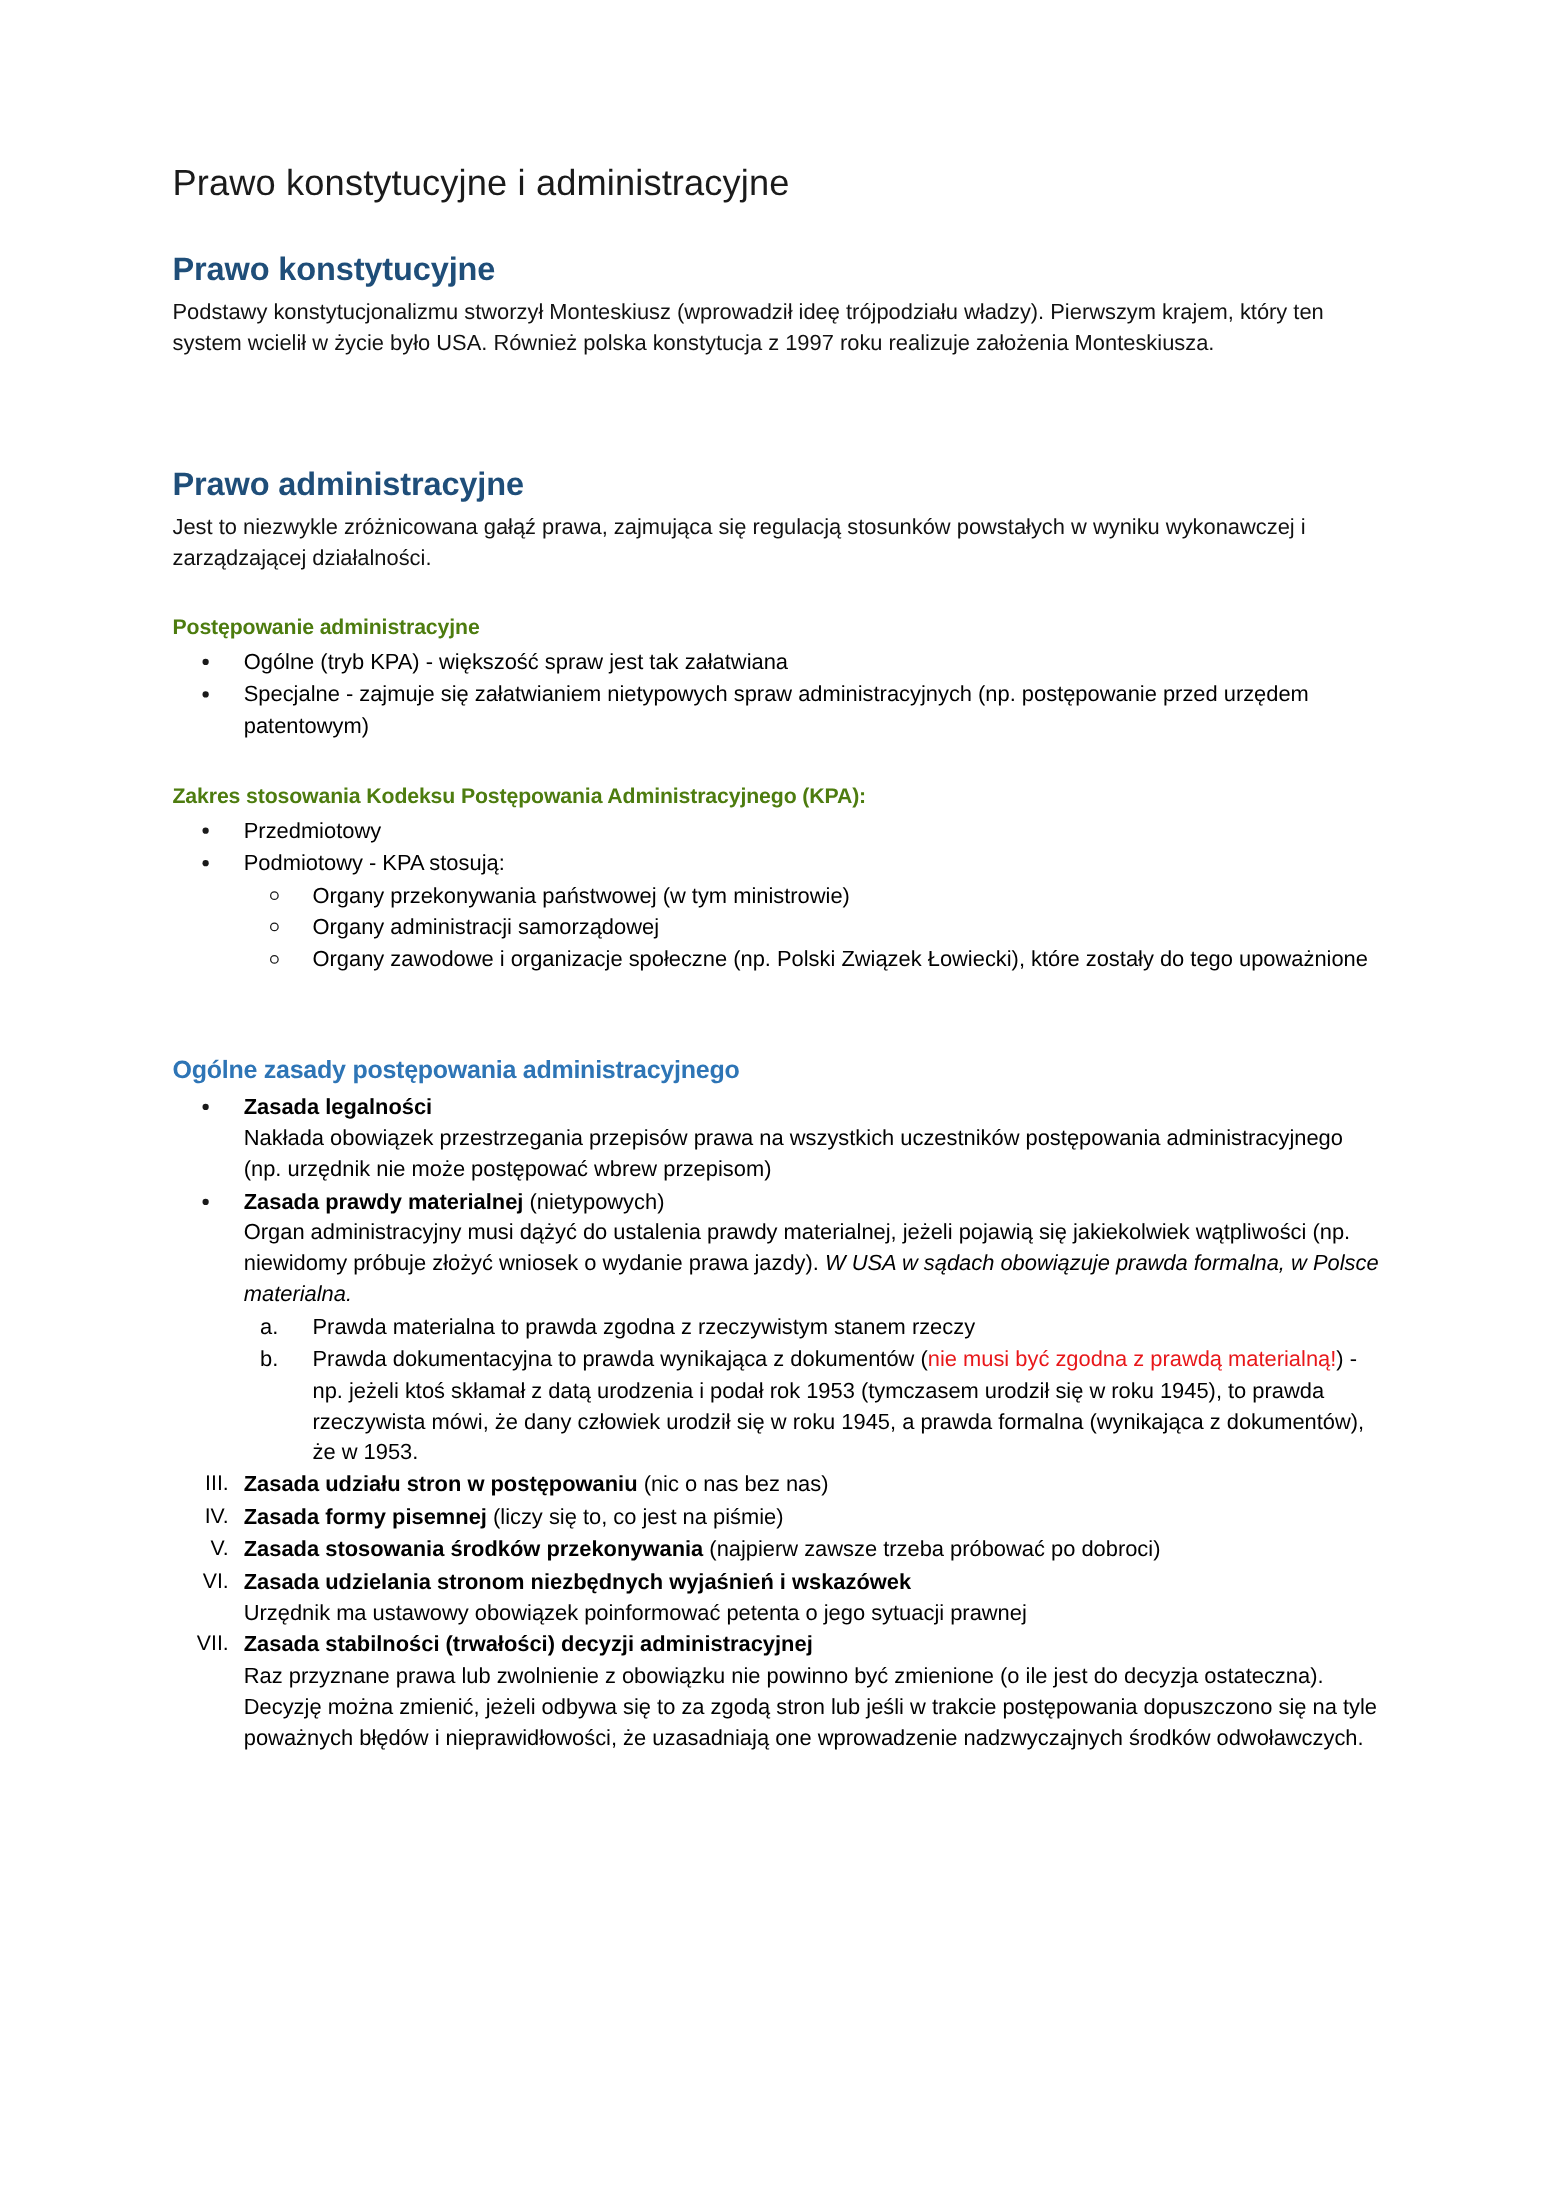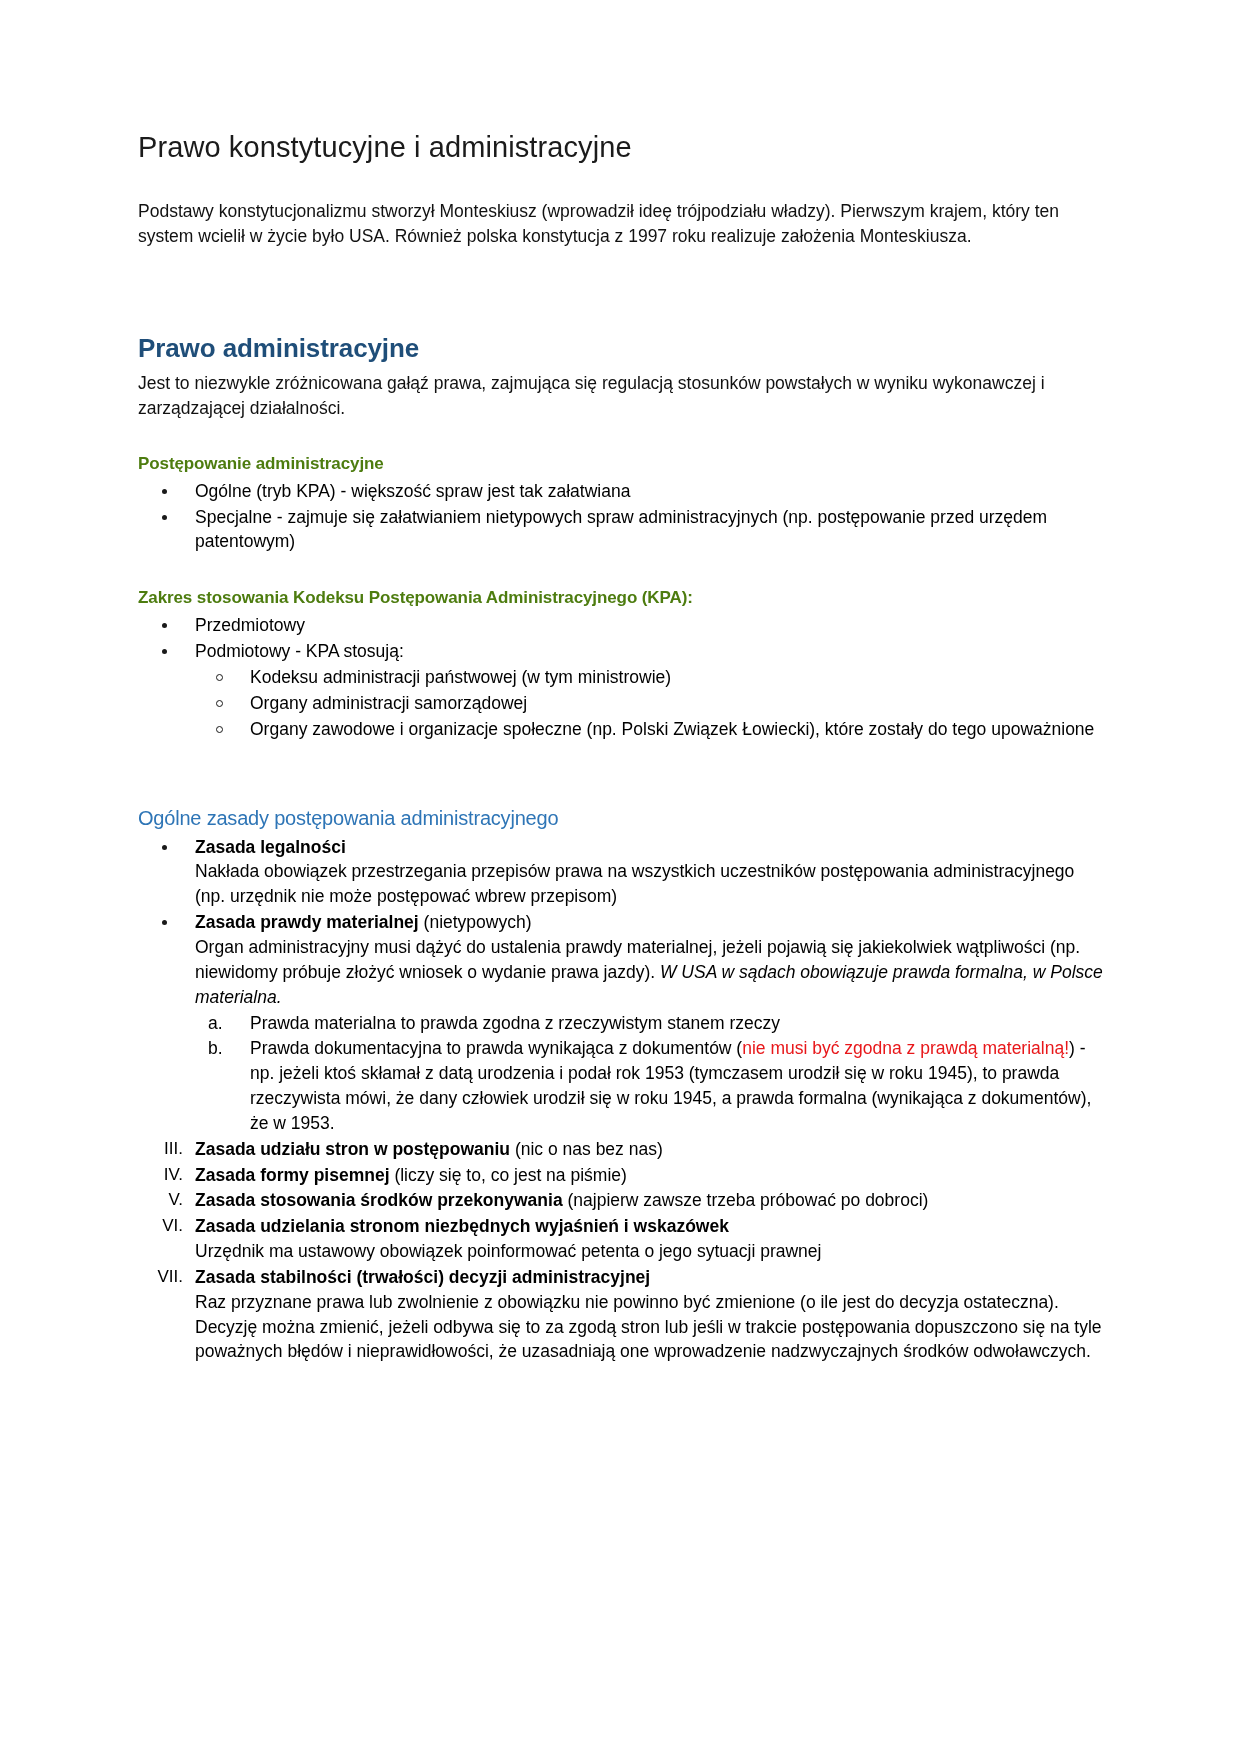--- a/index.html
+++ b/index.html
@@ -50,21 +50,21 @@
   .h2 {
     font-size: 17px;
     font-weight: bold;
     color: #4d7c0f;
     margin: 0 0 4px 0;
     line-height: 1.3;
     letter-spacing: -0.1px;
   }
   .h3-blue {
     font-size: 20px;
-    font-weight: normal;
+    font-weight: bold;
     color: #2e75b6;
     margin: 0 0 4px 0;
     line-height: 1.3;
     letter-spacing: -0.2px;
   }
 
   
   p.body {
     font-size: 17.5px;
     line-height: 1.42;
@@ -158,20 +158,21 @@
   }
 </style>
 </head>
 <body>
 
 <div class="page">
   <div class="content">
 
     <h1 class="doc-title">Prawo konstytucyjne i administracyjne</h1>
 
+    <h2 class="h1">Prawo konstytucyjne</h2>
     <p class="body">Podstawy konstytucjonalizmu stworzył Monteskiusz (wprowadził ideę trójpodziału władzy). Pierwszym krajem, który ten system wcielił w życie było USA. Również polska konstytucja z 1997 roku realizuje założenia Monteskiusza.</p>
 
     <div class="gap-xl"></div>
     <div class="gap-sm"></div>
 
     <h2 class="h1">Prawo administracyjne</h2>
     <p class="body">Jest to niezwykle zróżnicowana gałąź prawa, zajmująca się regulacją stosunków powstałych w wyniku wykonawczej i zarządzającej działalności.</p>
 
     <div class="gap-md"></div>
 
@@ -180,21 +181,21 @@
       <li class="bullet">Ogólne (tryb KPA) - większość spraw jest tak załatwiana</li>
       <li class="bullet">Specjalne - zajmuje się załatwianiem nietypowych spraw administracyjnych (np. postępowanie przed urzędem patentowym)</li>
     </ul>
 
     <div class="gap-md"></div>
 
     <h3 class="h2">Zakres stosowania Kodeksu Postępowania Administracyjnego (KPA):</h3>
     <ul class="bullets">
       <li class="bullet">Przedmiotowy</li>
       <li class="bullet">Podmiotowy - KPA stosują:</li>
-      <li class="circle">Kodeksu administracji państwowej (w tym ministrowie)</li>
+      <li class="circle">Organy przekonywania państwowej (w tym ministrowie)</li>
       <li class="circle">Organy administracji samorządowej</li>
       <li class="circle">Organy zawodowe i organizacje społeczne (np. Polski Związek Łowiecki), które zostały do tego upoważnione</li>
     </ul>
 
     <div class="gap-lg"></div>
 
     <h3 class="h3-blue">Ogólne zasady postępowania administracyjnego</h3>
 
     <ul class="bullets">
       <li class="bullet">

